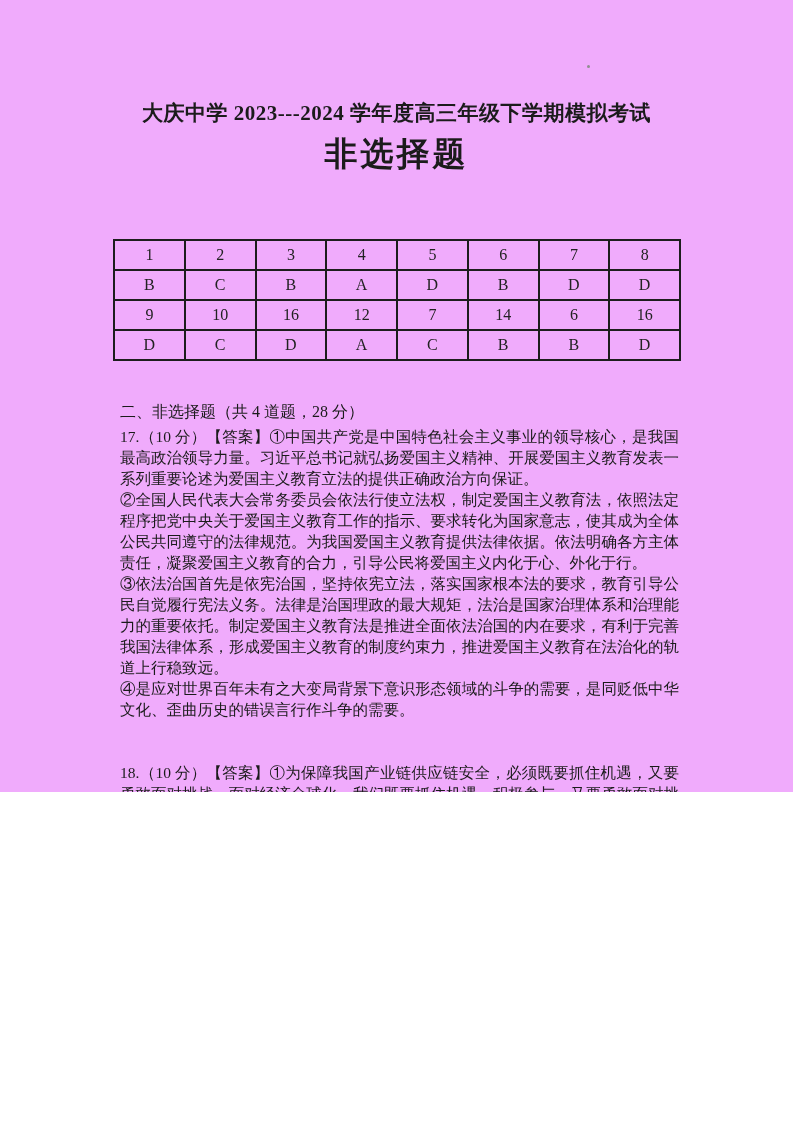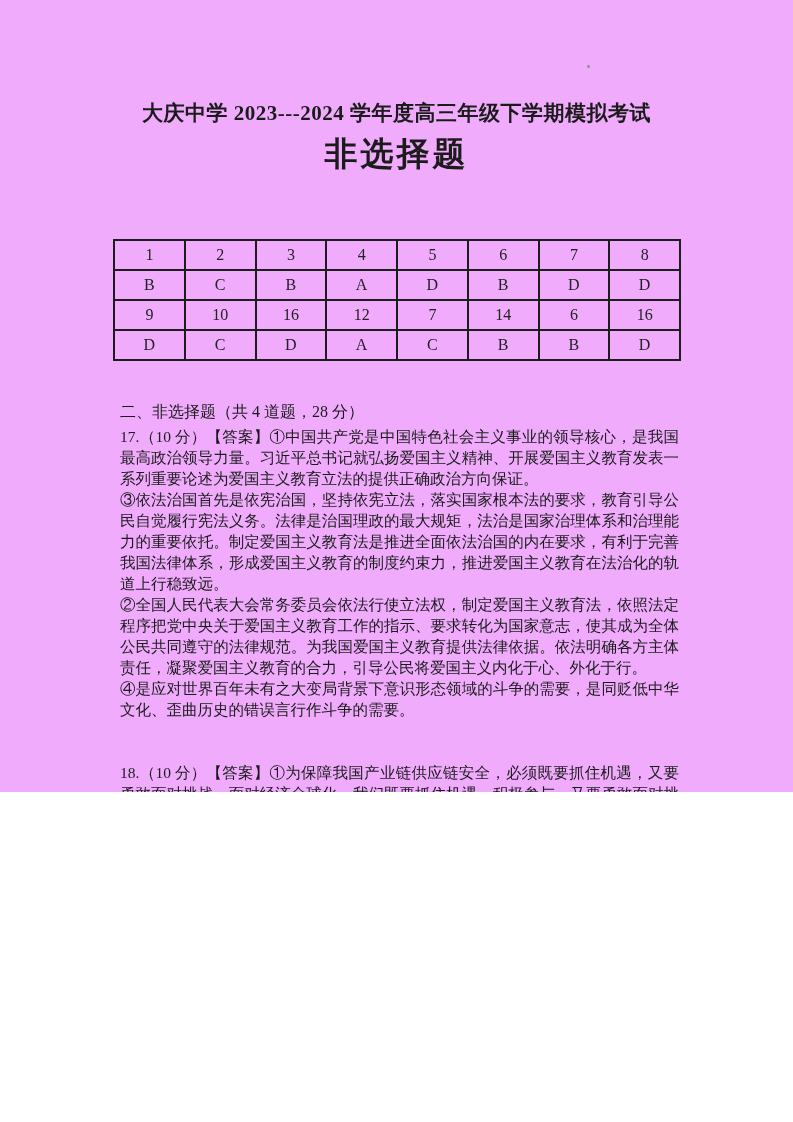--- a/index.html
+++ b/index.html
@@ -148,22 +148,22 @@
         <td>B</td>
         <td>D</td>
       </tr>
     </tbody>
   </table>
 
   <div class="section-heading heading-essay">二、非选择题（共 4 道题，28 分）</div>
 
   <div class="essay-block q17">
     <p><span>17.（10 分）【答案】</span><span>①中国共产党是中国特色社会主义事业的领导核心，是我国最高政治领导力量。习近平总书记就弘扬爱国主义精神、开展爱国主义教育发表一系列重要论述为爱国主义教育立法的提供正确政治方向保证。</span></p>
+    <p>②全国人民代表大会常务委员会依法行使立法权，制定爱国主义教育法，依照法定程序把党中央关于爱国主义教育工作的指示、要求转化为国家意志，使其成为全体公民共同遵守的法律规范。为我国爱国主义教育提供法律依据。依法明确各方主体责任，凝聚爱国主义教育的合力，引导公民将爱国主义内化于心、外化于行。</p>
     <p>③依法治国首先是依宪治国，坚持依宪立法，落实国家根本法的要求，教育引导公民自觉履行宪法义务。法律是治国理政的最大规矩，法治是国家治理体系和治理能力的重要依托。制定爱国主义教育法是推进全面依法治国的内在要求，有利于完善我国法律体系，形成爱国主义教育的制度约束力，推进爱国主义教育在法治化的轨道上行稳致远。</p>
-    <p>②全国人民代表大会常务委员会依法行使立法权，制定爱国主义教育法，依照法定程序把党中央关于爱国主义教育工作的指示、要求转化为国家意志，使其成为全体公民共同遵守的法律规范。为我国爱国主义教育提供法律依据。依法明确各方主体责任，凝聚爱国主义教育的合力，引导公民将爱国主义内化于心、外化于行。</p>
     <p>④是应对世界百年未有之大变局背景下意识形态领域的斗争的需要，是同贬低中华文化、歪曲历史的错误言行作斗争的需要。</p>
   </div>
 
   <div class="essay-block q18">
     <p><span>18.（10 分）【答案】</span><span>①为保障我国产业链供应链安全，必须既要抓住机遇，又要勇敢面对挑战。面对经济全球化，我们既要抓住机遇，积极参与，又要勇敢面对挑战，同舟共济，实现合作共赢。建设更高水平开放型经济新体制，推动开放朝着优化结构、拓展深度、提高效益方向转变，着力发展开放型经济，提高现代化经济体系的国际竞争力。有效降低国际环境复杂，经济全球化遭遇逆流，全球产业链供应链面临脱钩断链等风险。②为保障我国产业链供应链安全，必须坚持对外开放与自力更生。全面贯彻新发展理念，坚持以供给侧结构性改革为主线，加，快建设现代化经济体系。建设创新引领、协同发展的产业体系，大力发展实体经济。解决一些关键技术、基础材料、核心零部件依赖进口、共性技术创新体系缺失等问题。③为保障我国产业链供应链安全，必须建设彰显优势、协调联动的城乡区域发展体系，实施乡村振兴战略，实施区域协调发展战略。有效解决地方保护主义、不同市场准入规则等体制机制的障碍造成市场分割，影响要素自由</span></p>
   </div>
 
   <div class="artifact artifact-bottom"></div>
 
   <div class="page-footer">答案第1页，共 2 页</div>

